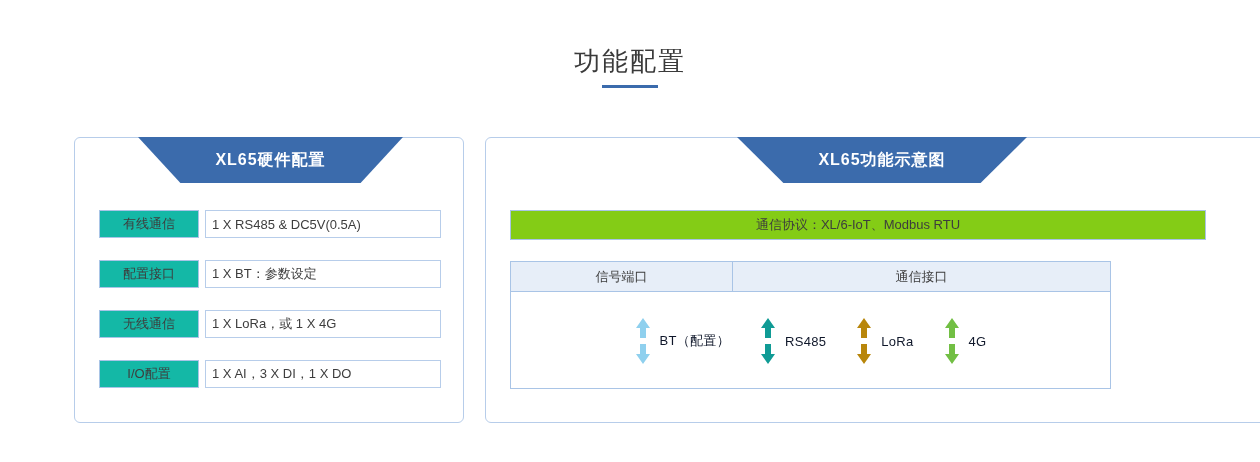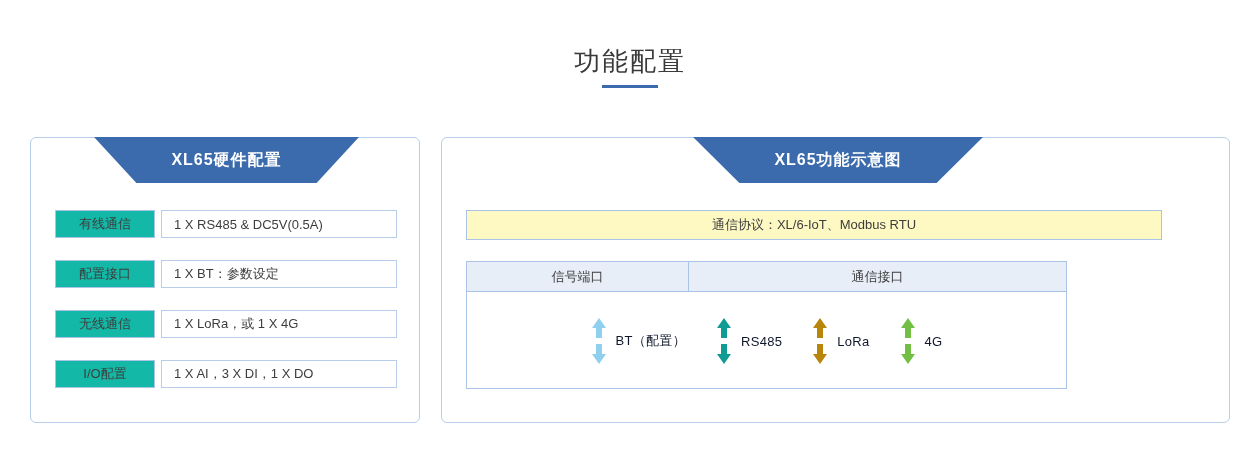--- a/index.html
+++ b/index.html
@@ -38,20 +38,21 @@
     margin: 7px auto 0 auto;
   }
 
   
   .panel {
     position: absolute;
     box-sizing: border-box;
     border: 1px solid #b7cdea;
     border-radius: 6px;
     background: #ffffff;
+    margin-left: 44px;
   }
   .panel-left  { left: 30px;  top: 137px; width: 390px; height: 286px; }
   .panel-right { left: 441px; top: 137px; width: 789px; height: 286px; }
 
   
   .banner {
     position: absolute;
     top: -1px;
     height: 46px;
     background: #3b6bac;
@@ -94,34 +95,34 @@
     color: #3d3d3d;
   }
   .hw-val {
     box-sizing: border-box;
     flex: 1;
     margin-left: 6px;
     background: #ffffff;
     border: 1px solid #b7cdea;
     display: flex;
     align-items: center;
-    padding-left: 12px;
+    padding-left: 6px;
     font-size: 13px;
     color: #3d3d3d;
   }
 
   
   .protocol-bar {
     position: absolute;
     left: 24px;
     top: 72px;
     width: 696px;
     height: 30px;
     box-sizing: border-box;
-    background: #fef9c3;
+    background: #84cc16;
     border: 1px solid #a9c4e6;
     display: flex;
     align-items: center;
     justify-content: center;
     font-size: 13px;
     color: #3d3d3d;
   }
 
   .diagram-table {
     position: absolute;

